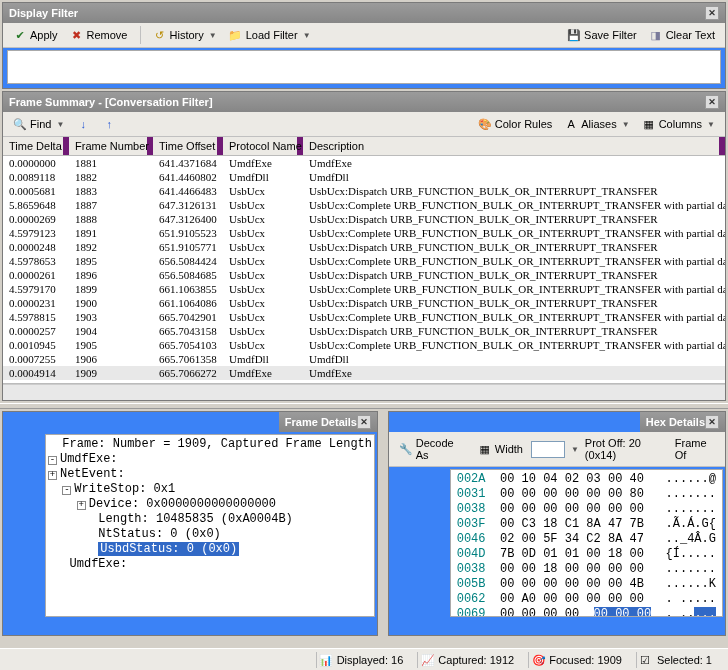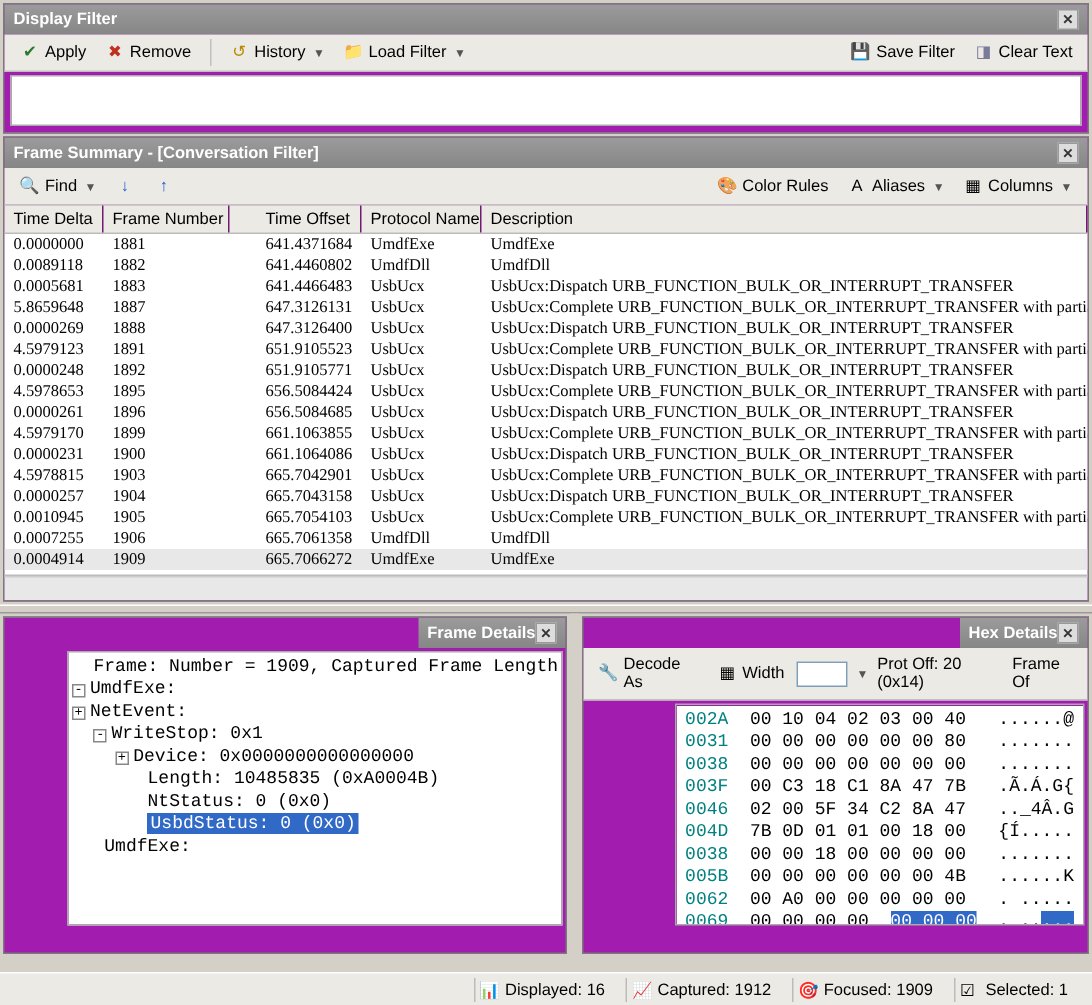--- a/index.html
+++ b/index.html
@@ -1,35 +1,35 @@
 <!DOCTYPE html>
 <html><head>
 <meta charset="utf-8">
 <style>
   * { box-sizing: border-box; margin: 0; padding: 0; }
   body { font-family: Tahoma, Arial, sans-serif; font-size: 11px; background: #d4d0c8; color: #000; width: 728px; height: 670px; overflow: hidden; }
   
-  .pane { border: 1px solid #7a7a7a; background: #a21caf; margin: 2px; }
+  .pane { border: 1px solid #7a7a7a; background: #3b82f6; margin: 2px; }
   .pane-header { background: linear-gradient(#9b9b9b, #868686); color: #fff; font-weight: bold; padding: 3px 6px; display: flex; justify-content: space-between; align-items: center; font-size: 11px; }
   .pane-close { background: #ddd; color: #333; width: 14px; height: 14px; display: flex; align-items: center; justify-content: center; font-size: 9px; cursor: pointer; border: 1px solid #999; line-height: 1; }
   
   .toolbar { background: #eceae5; padding: 3px 6px; display: flex; align-items: center; gap: 4px; border-bottom: 1px solid #c0c0c0; }
   .toolbar-right { margin-left: auto; display: flex; gap: 4px; align-items: center; }
   .tb-btn { display: inline-flex; align-items: center; gap: 3px; padding: 2px 4px; cursor: pointer; }
   .tb-sep { width: 1px; height: 18px; background: #c0c0c0; margin: 0 4px; }
   .chev { font-size: 8px; margin-left: 2px; color: #555; }
   .icon { display: inline-block; width: 14px; height: 14px; text-align: center; line-height: 14px; }
   
   .filter-area { background: #fff; height: 34px; border: 1px solid #aaa; margin: 2px 4px 4px 4px; }
   
   .grid-header { background: #eceae5; display: flex; border-bottom: 1px solid #bbb; }
-  .grid-header div { padding: 3px 6px; border-right: 1px solid #701a75; font-size: 11px; white-space: nowrap; cursor: pointer; }
+  .grid-header div { padding: 3px 6px; border-right: 6px solid #701a75; font-size: 11px; white-space: nowrap; cursor: pointer; }
   .col-td { width: 66px; }
   .col-fn { width: 84px; }
-  .col-to { width: 70px; margin-left: 18px; }
+  .col-to { width: 70px; }
   .col-pn { width: 80px; }
   .col-de { flex: 1; }
   
   .grid-body { background: #fff; height: 228px; overflow: auto; border-bottom: 1px solid #bbb; position: relative; }
   .grid-row { display: flex; font-family: Liberation Serif, serif; font-size: 11px; line-height: 14px; }
   .grid-row div { padding: 0 6px; white-space: nowrap; overflow: hidden; }
   .grid-row.sel { background: #e8e8e8; align-items: center; }
   
   .splitter-h { height: 6px; background: #d4d0c8; border-top: 1px solid #fff; border-bottom: 1px solid #999; cursor: row-resize; }
   .bottom { display: flex; height: 229px; }

